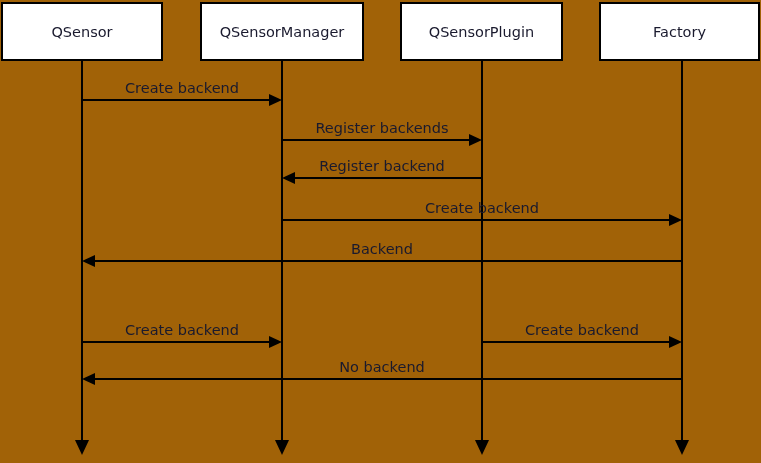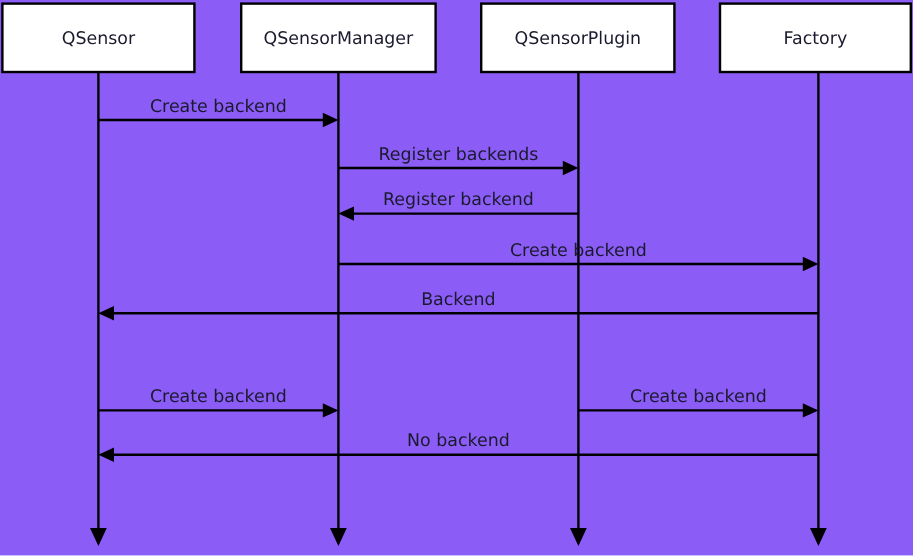--- a/index.html
+++ b/index.html
@@ -7,21 +7,21 @@
     padding: 0;
     background: #ffffff;
   }
   body {
     font-family: "DejaVu Sans", sans-serif;
   }
   #diagram-root {
     position: relative;
     width: 761px;
     height: 463px;
-    background: #8b5cf6;
+    background: #a16207;
     overflow: hidden;
   }
   #diagram-svg {
     position: absolute;
     left: 0;
     top: 0;
   }
   .lifeline-box-label {
     font-size: 14.5px;
     fill: #1a1a2e;

